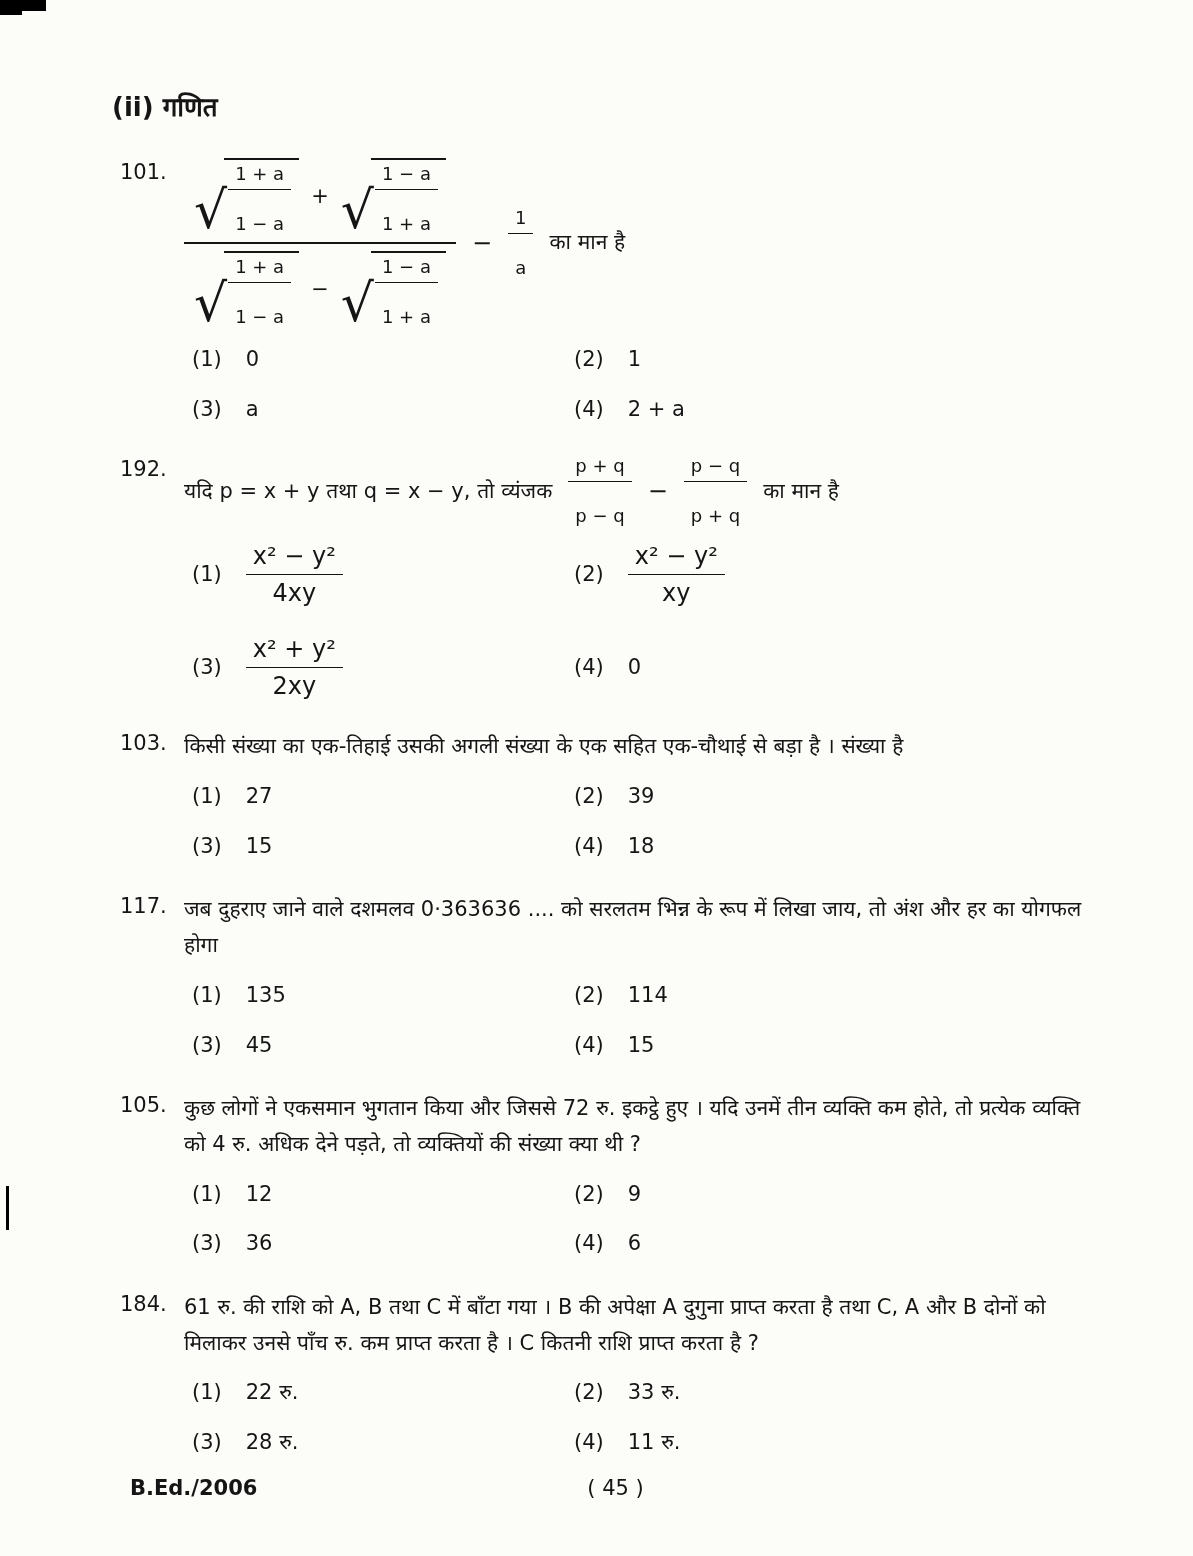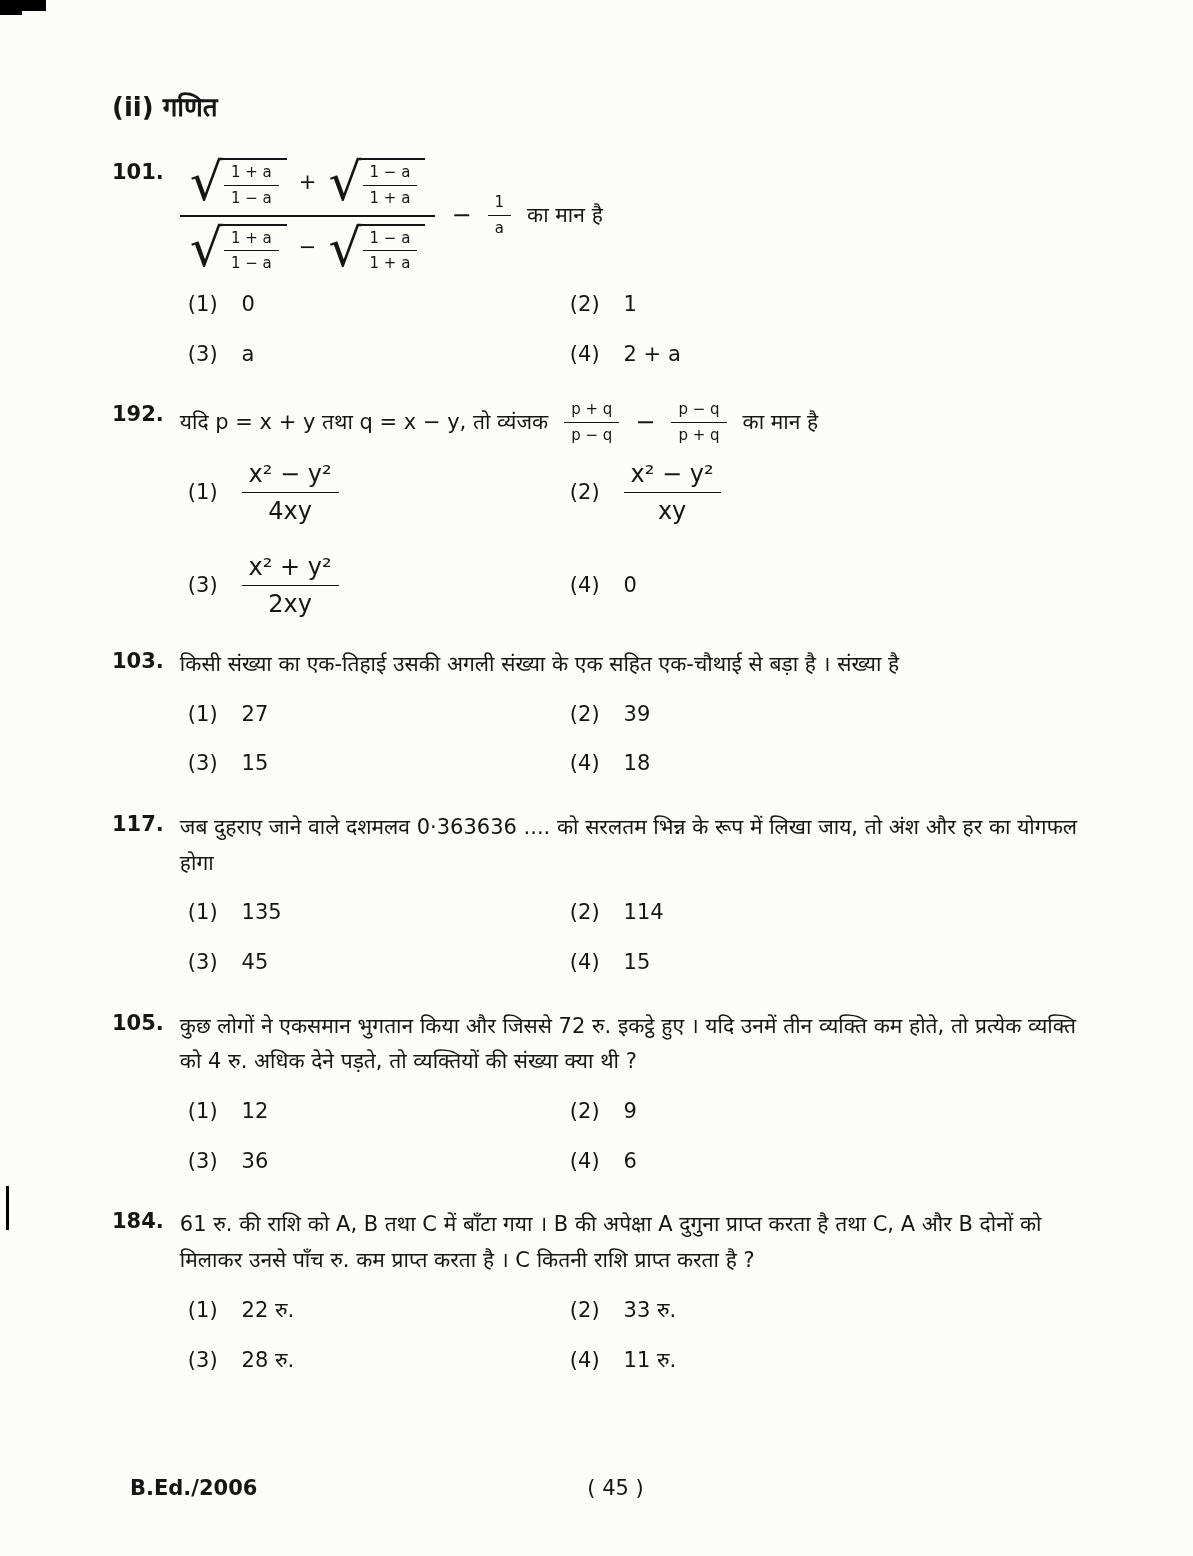--- a/index.html
+++ b/index.html
@@ -17,32 +17,32 @@
   .artifact.left1 { top:1186px; left:6px; width:3px; height:44px; }
 
   .content { padding:88px 100px 0 112px; }
 
   .title {
     font-size:26px; font-weight:bold;
     margin:0 0 34px 0;
   }
 
   .q { display:flex; align-items:flex-start; gap:16px; margin-bottom:28px; }
-  .qnum { font-weight:bold; font-size:21px; min-width:48px; padding-top:2px; }
+  .qnum { font-weight:normal; font-size:21px; min-width:48px; padding-top:2px;margin-left:8px; }
   .qbody { flex:1; font-size:21px; line-height:1.7; }
 
   .stem-text { max-width:930px; }
 
   .mathstem { display:flex; align-items:center; gap:16px; flex-wrap:wrap; }
 
   
   .frac { display:inline-flex; flex-direction:column; align-items:center; vertical-align:middle; line-height:1.25; }
   .frac .num { border-bottom:1.5px solid #151515; padding:0 7px 3px; white-space:nowrap; }
   .frac .den { padding-top:3px; white-space:nowrap; }
-  .frac.sm { font-size:15px; }
+  .frac.sm { font-size:18px;gap:20px; }
   .frac.opt-sz { font-size:24px; }
 
   
   .sqrt { display:inline-flex; align-items:flex-end; }
   .rad { font-size:52px; line-height:0.95; }
   .radicand { border-top:2px solid #151515; padding:3px 8px 0 4px; margin-left:-3px; }
 
   
   .bigfrac { display:inline-flex; flex-direction:column; align-items:center; }
   .bf-num { display:flex; align-items:center; gap:12px; padding:0 10px 7px; border-bottom:2px solid #151515; }

